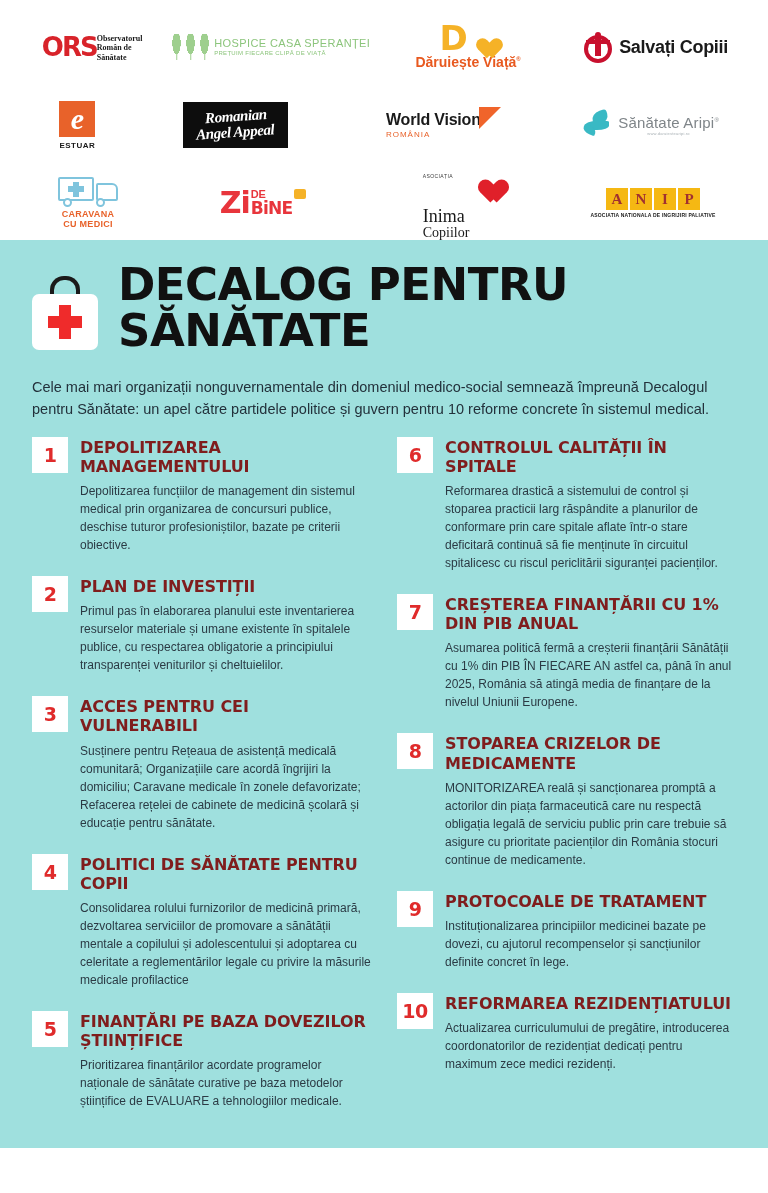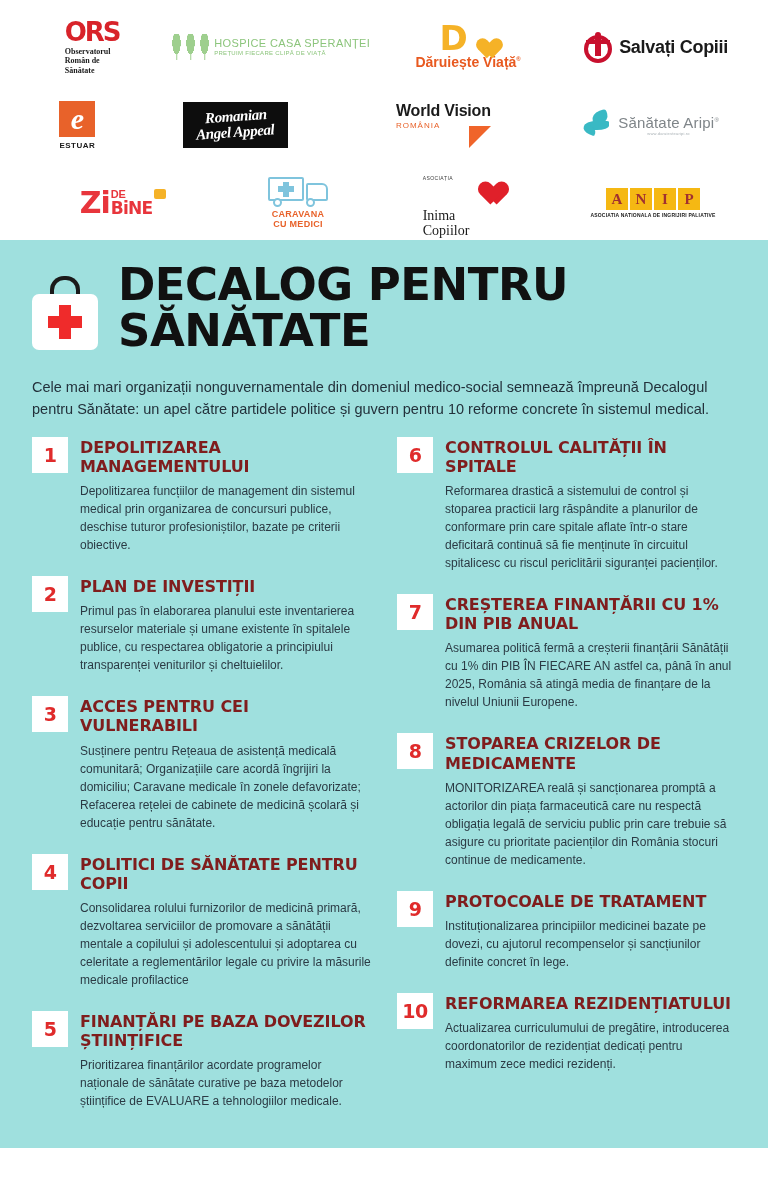--- a/index.html
+++ b/index.html
@@ -24,21 +24,21 @@
     height: 78px;
   }
   .logo-cell {
     display: flex;
     align-items: center;
     justify-content: center;
     height: 100%;
   }
 
   
-  .ors { display: flex; flex-direction: column; align-items: flex-start; }
+  .ors { display: flex; flex-direction: row; align-items: center; }
   .ors-mark {
     font-size: 26px; font-weight: bold; color: #d8232a;
     letter-spacing: -2px; line-height: 1; font-family: "DejaVu Sans", sans-serif;
   }
   .ors-sub {
     font-size: 8px; color: #1a1a1a; line-height: 1.15; text-align: left;
     margin-top: 2px; font-weight: bold; font-family: "Liberation Serif", serif;
   }
 
   
@@ -110,21 +110,21 @@
     background: #0d0d0d; padding: 7px 13px;
     display: flex; flex-direction: column; align-items: center; justify-content: center;
   }
   .raa span {
     color: #ffffff; font-size: 15px; line-height: 1.05;
     font-family: "Liberation Serif", serif; font-style: italic; font-weight: bold;
     transform: rotate(-4deg); letter-spacing: -0.4px;
   }
 
   
-  .wv { display: flex; align-items: flex-end; flex-direction: column; }
+  .wv { display: flex; align-items: flex-start; }
   .wv-txt { display: flex; flex-direction: column; }
   .wv-t1 { font-size: 16px; font-weight: bold; color: #1a1a1a; letter-spacing: -0.2px; }
   .wv-t2 { font-size: 8px; color: #e8622a; letter-spacing: 1px; margin-top: 1px; }
   .wv-mark {
     width: 0; height: 0; margin-left: -2px; margin-top: -4px;
     border-top: 22px solid #f0642a;
     border-right: 22px solid transparent;
     position: relative;
   }
 
@@ -193,21 +193,21 @@
   }
   .zdb-gift {
     width: 12px; height: 10px; background: #f5b227; border-radius: 2px;
     align-self: flex-start; margin-left: 2px;
   }
 
   
   .ic { display: flex; align-items: flex-start; gap: 2px; }
   .ic-txt { display: flex; flex-direction: column; padding-top: 8px; }
   .ic-t0 { font-size: 5px; color: #3a3a3a; letter-spacing: 0.4px; }
-  .ic-t1 { font-size: 14px; color: #1a1a1a; font-family: "Liberation Serif", serif; line-height: 1.05; margin-top: 28px; }
+  .ic-t1 { font-size: 18px; color: #1a1a1a; font-family: "Liberation Serif", serif; line-height: 1.05; margin-top: 28px; }
   .ic-t2 { font-size: 14px; color: #1a1a1a; font-family: "Liberation Serif", serif; line-height: 1.05; }
   .ic-heart { position: relative; width: 32px; height: 30px; margin-top: 2px; }
   .ic-heart::before, .ic-heart::after {
     content: ""; position: absolute; top: 3px; width: 15px; height: 22px;
     background: #e0202a; border-radius: 15px 15px 0 0;
   }
   .ic-heart::before { left: 15px; transform: rotate(45deg); transform-origin: 0 100%; }
   .ic-heart::after  { left: 15px; transform: rotate(-45deg); transform-origin: 100% 100%; }
 
   
@@ -365,48 +365,48 @@
             <div class="da-t1">
               <span>Sănătate Aripi</span><sup>®</sup>
             </div>
             <div class="da-t2">www.daruiestearipi.ro</div>
           </div>
         </div>
       </div>
     </div>
 
     <div class="logo-row">
-      <div class="logo-cell" style="width:210px">
-        <div class="zdb">
-          <span class="zdb-z">Zi</span>
-          <span class="zdb-r">
-            <span class="zdb-de">DE</span>
-            <span class="zdb-bine">BiNE</span>
-          </span>
-          <span class="zdb-gift"></span>
-        </div>
-      </div>
-
       <div class="logo-cell" style="width:140px">
         <div class="cm">
           <div class="cm-truck">
             <div class="cab"></div>
               <div class="box"></div>
             <div class="cross-v"></div>
               <div class="cross-h"></div>
             <div class="w1"></div>
               <div class="w2"></div>
           </div>
           <div class="cm-txt">
             <div>CARAVANA</div>
             <div>CU MEDICI</div>
           </div>
         </div>
       </div>
 
+      <div class="logo-cell" style="width:210px">
+        <div class="zdb">
+          <span class="zdb-z">Zi</span>
+          <span class="zdb-r">
+            <span class="zdb-de">DE</span>
+            <span class="zdb-bine">BiNE</span>
+          </span>
+          <span class="zdb-gift"></span>
+        </div>
+      </div>
+
       <div class="logo-cell" style="width:190px">
         <div class="ic">
           <div class="ic-txt">
             <div class="ic-t0">ASOCIAȚIA</div>
             <div class="ic-t1">Inima</div>
             <div class="ic-t2">Copiilor</div>
           </div>
           <div class="ic-heart"></div>
         </div>
       </div>

